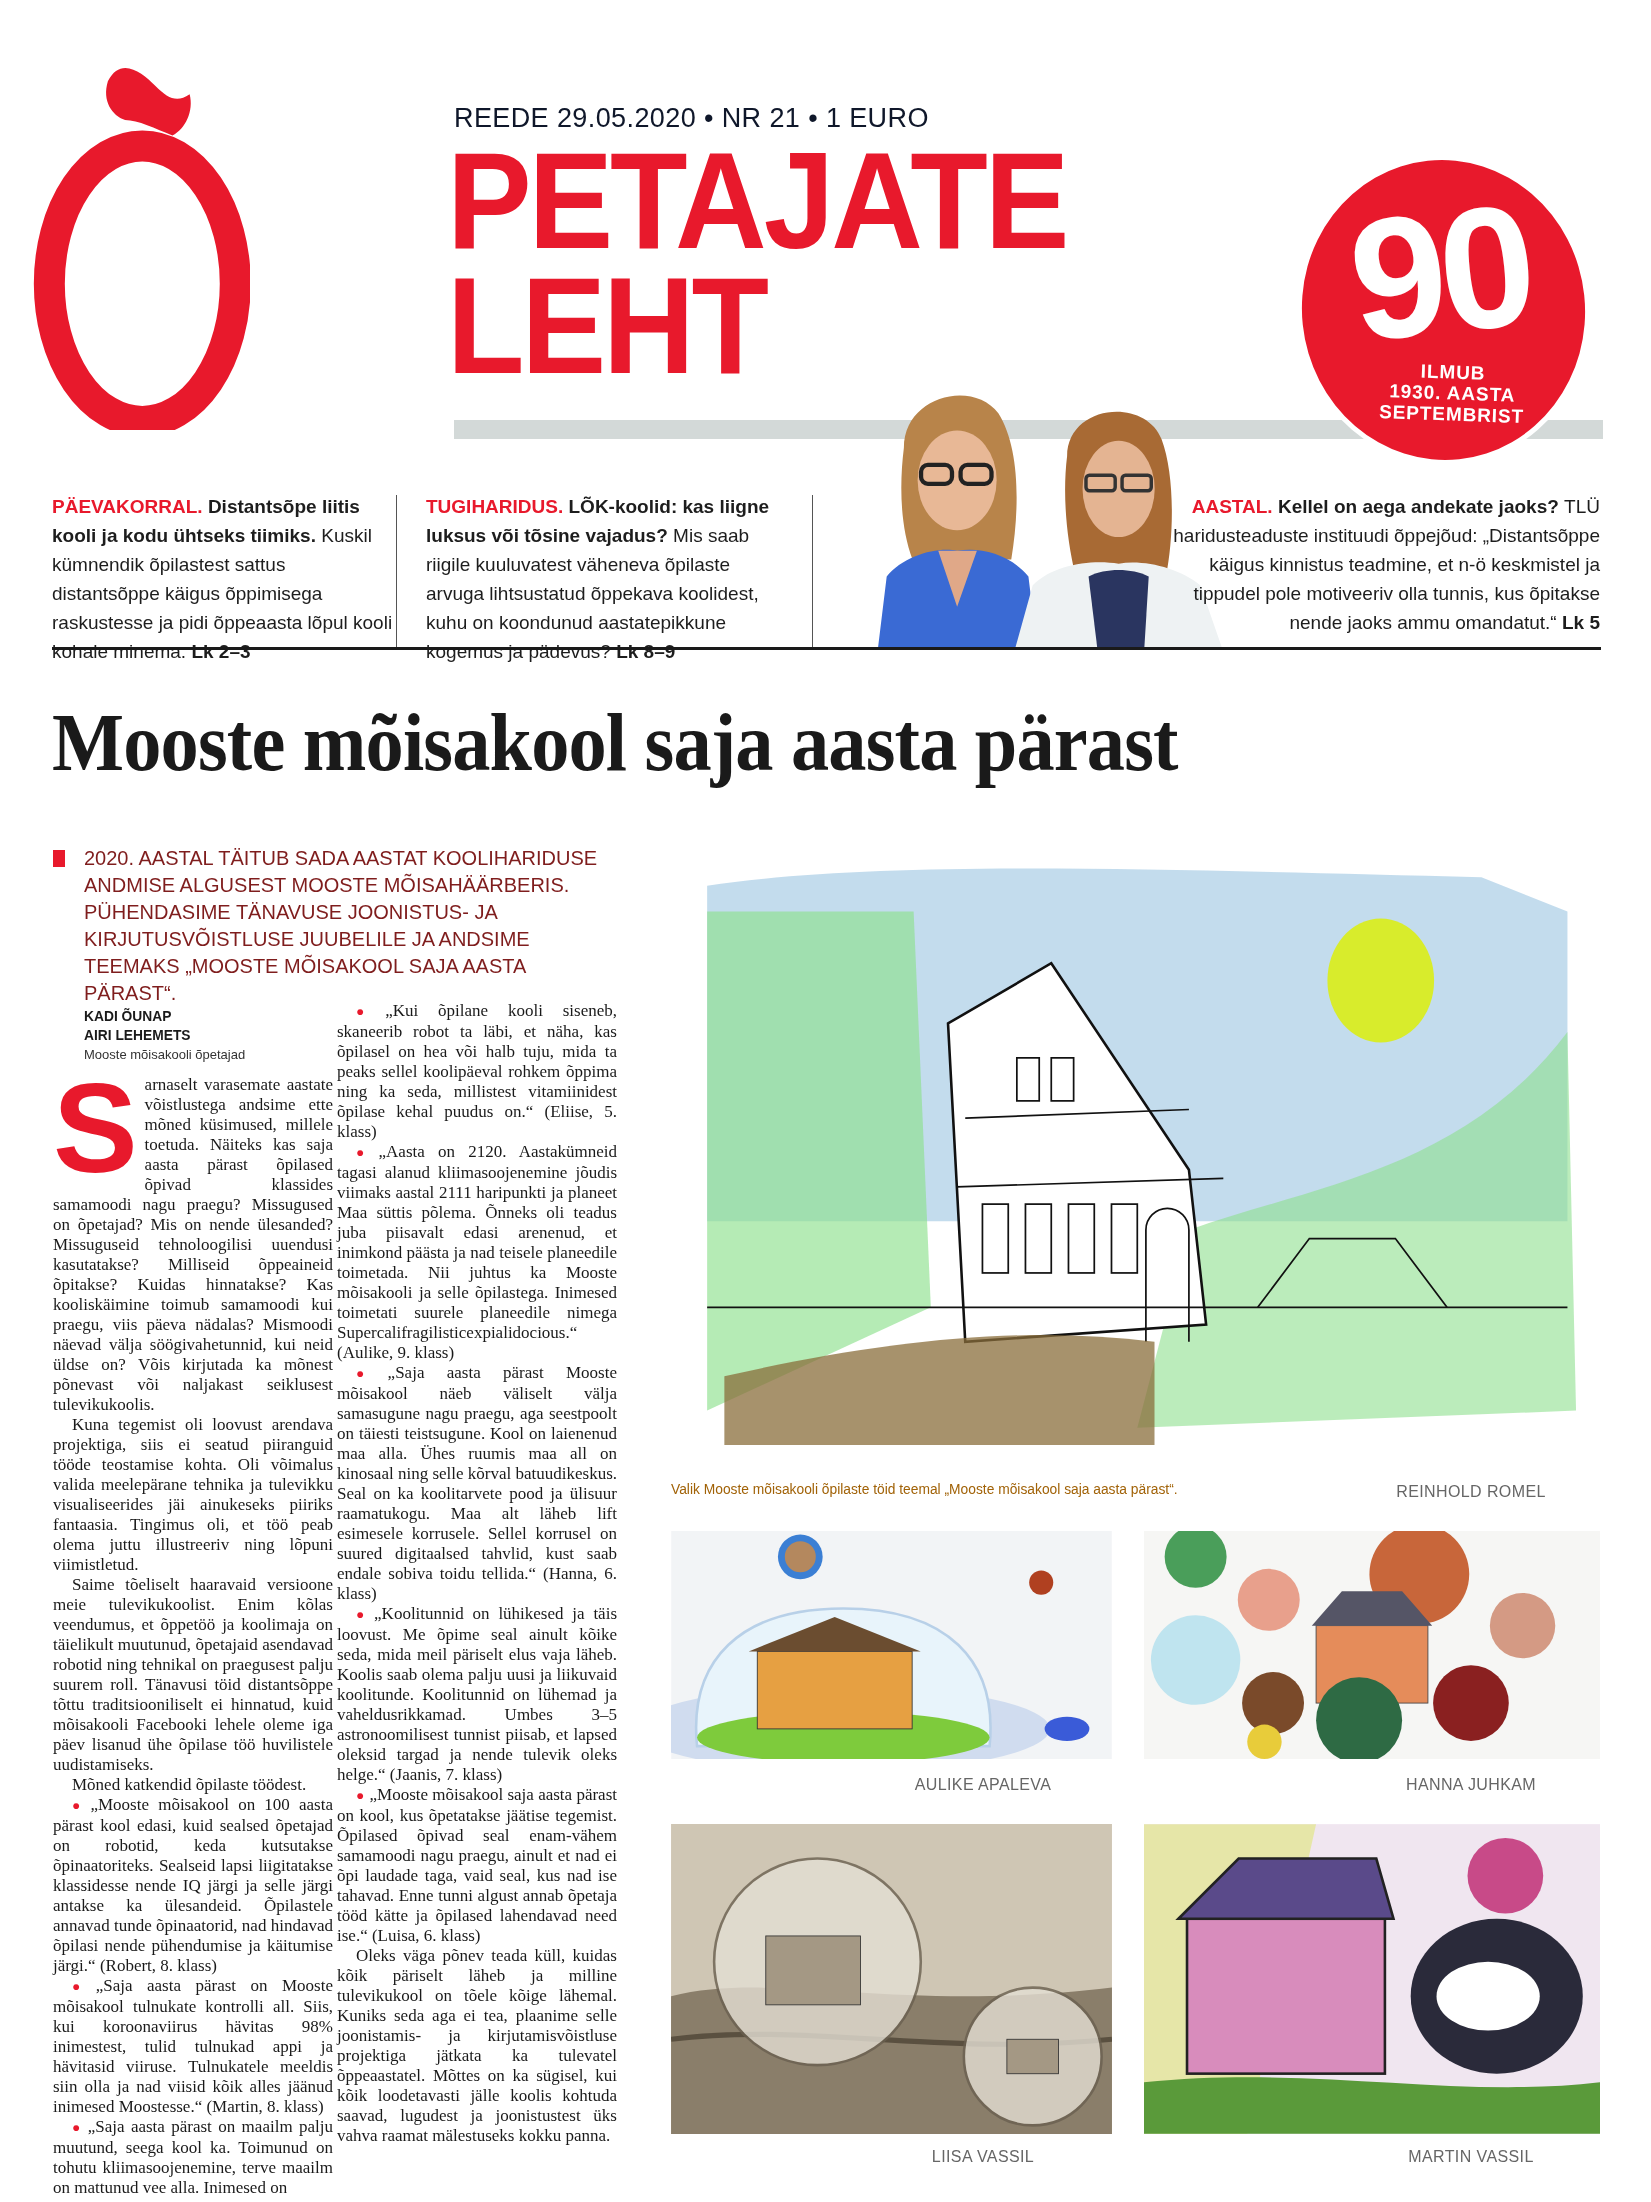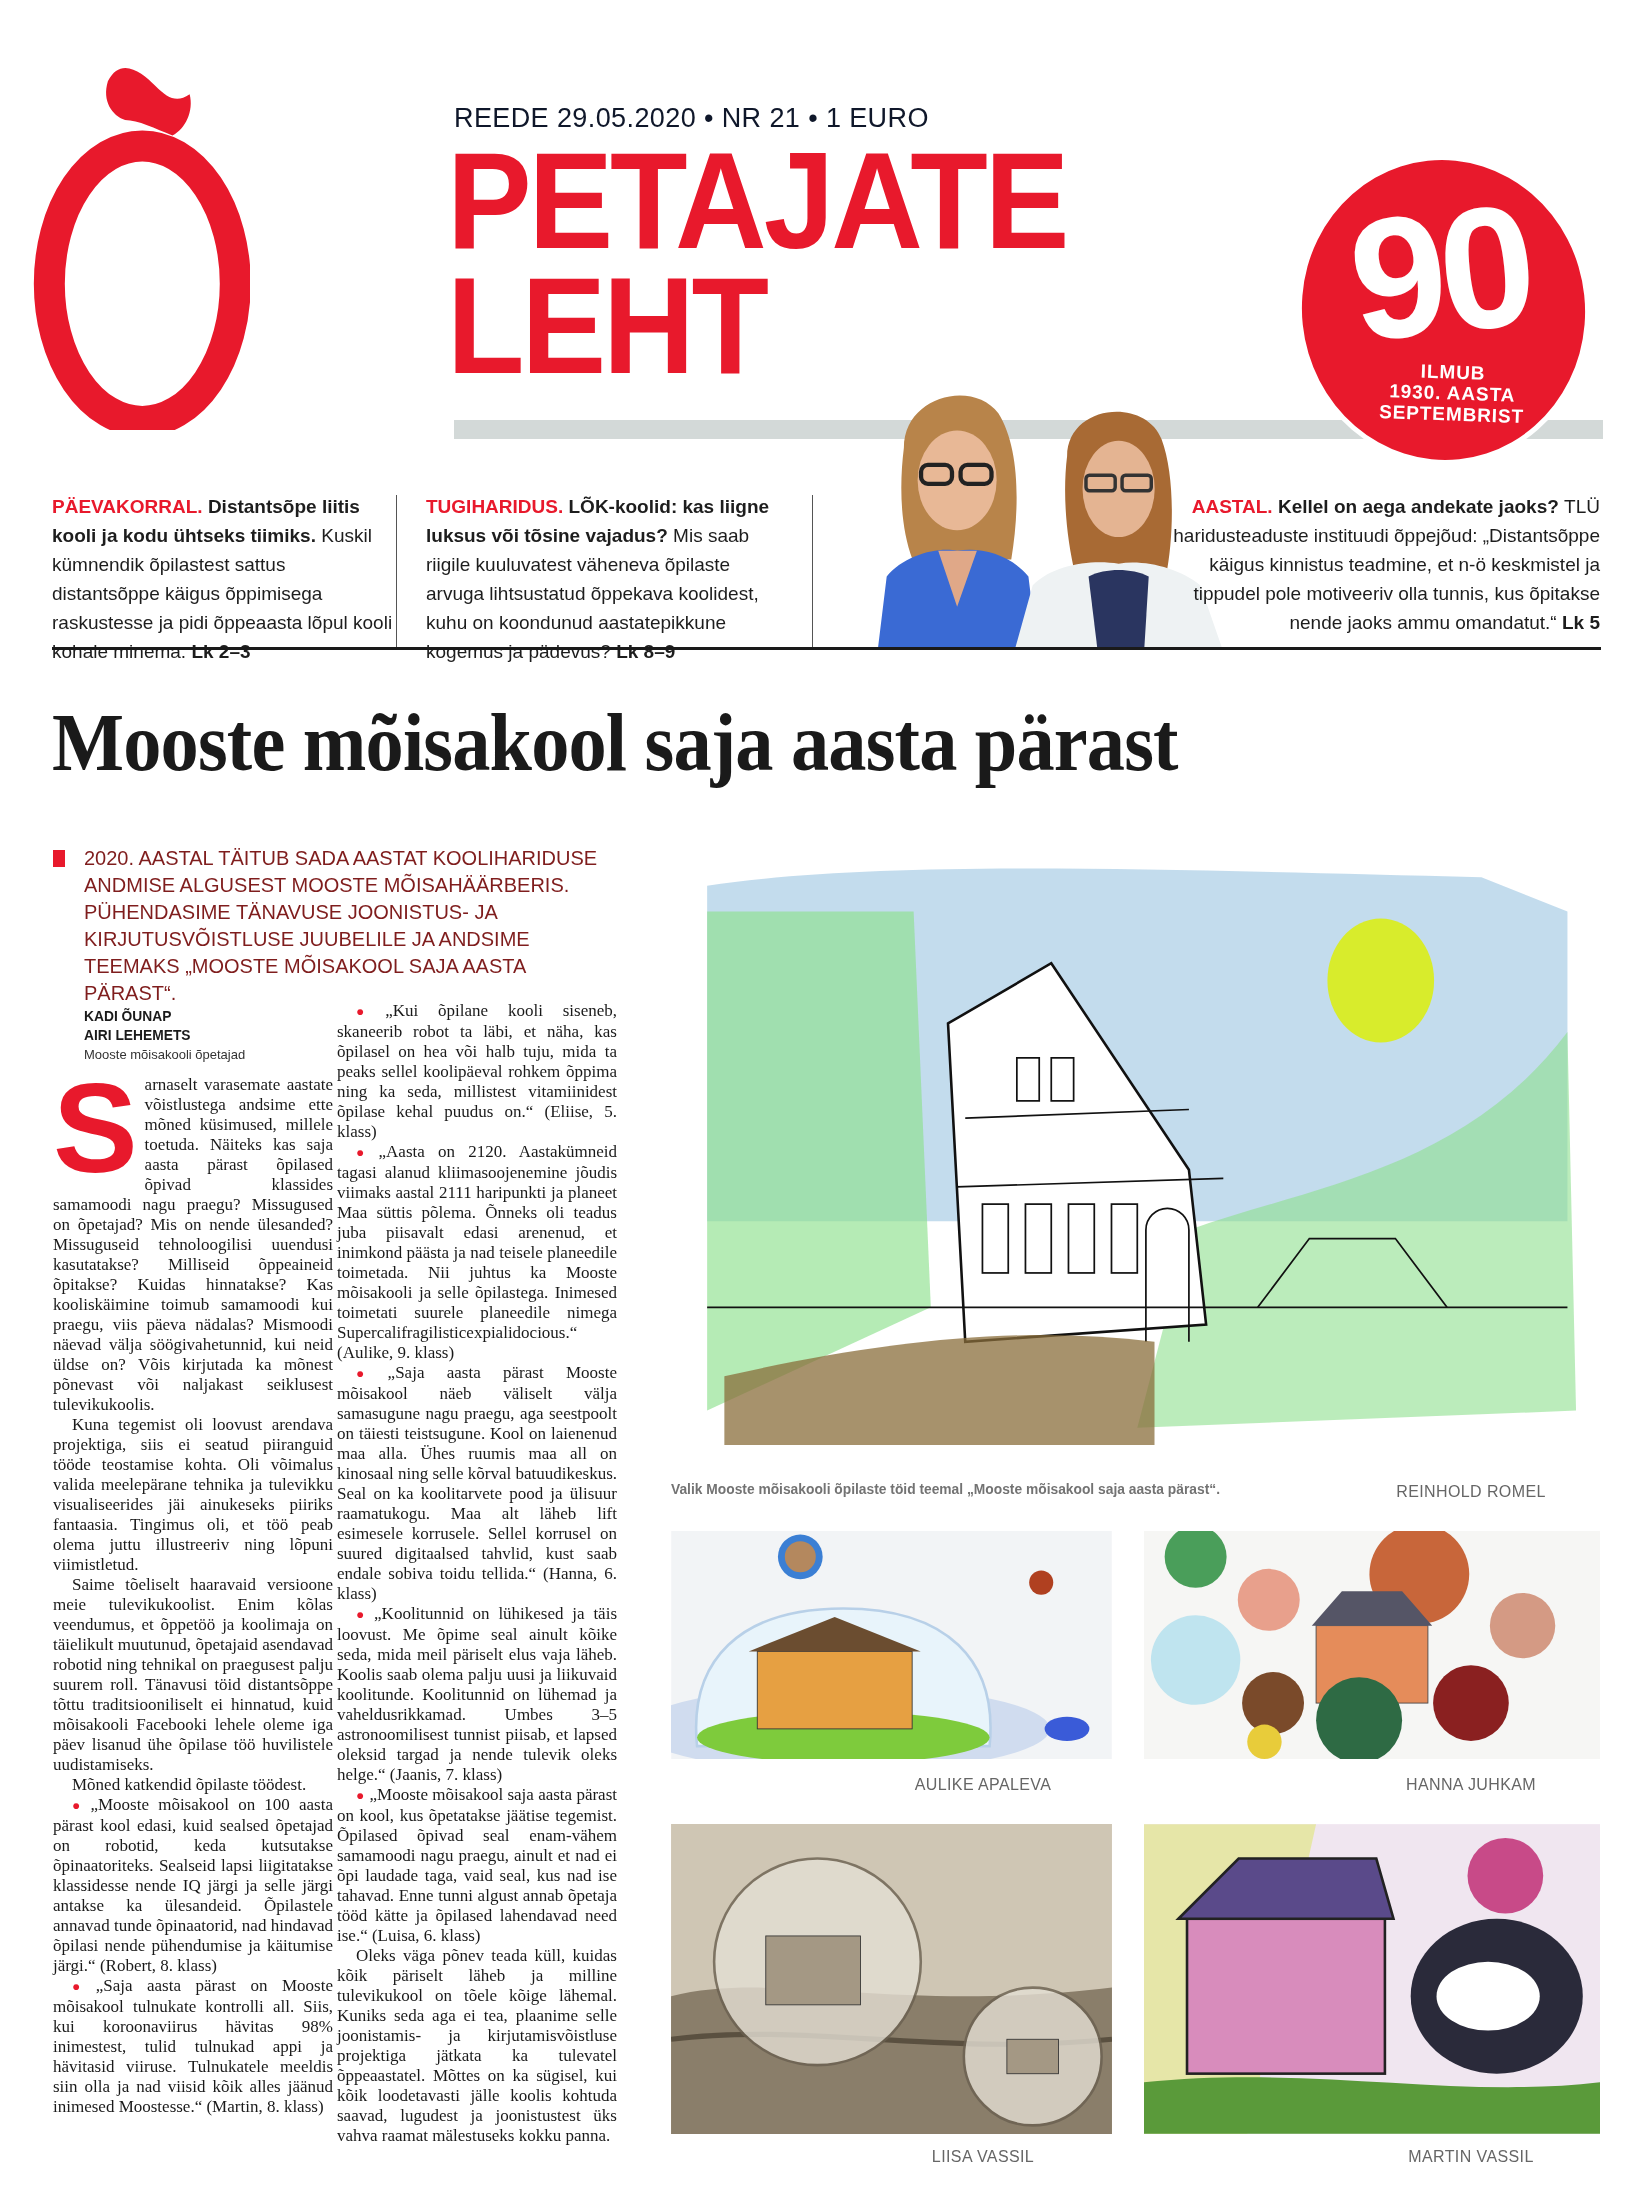--- a/index.html
+++ b/index.html
@@ -51,21 +51,21 @@
   .bullet { color: #e8192c; font-size: 13.8px; margin-right: 5.2px; }
 
   
   .img { position: absolute; overflow: hidden; }
   .main-img { left: 707px; top: 860px; width: 895px; height: 585px; }
   .img-a { left: 671px; top: 1531px; width: 441px; height: 228px; }
   .img-b { left: 1144px; top: 1531px; width: 456px; height: 228px; }
   .img-c { left: 671px; top: 1824px; width: 441px; height: 310px; }
   .img-d { left: 1144px; top: 1824px; width: 456px; height: 310px; }
 
-  .caption { position: absolute; left: 671px; top: 1482px; font-size: 13.8px; font-weight: 700; color: #737373; }
+  .caption { position: absolute; left: 671px; top: 1482px; font-size: 13.8px; font-weight: 400; color: #a16207; }
   .credit { position: absolute; font-size: 16px; color: #666; letter-spacing: 0.4px; text-align: center; }
   .credit-main { left: 1342px; top: 1483px; width: 258px; }
   .credit-a { left: 854px; top: 1776px; width: 258px; }
   .credit-b { left: 1342px; top: 1776px; width: 258px; }
   .credit-c { left: 854px; top: 2148px; width: 258px; }
   .credit-d { left: 1342px; top: 2148px; width: 258px; }
 </style>
 </head>
 <body>
 
@@ -138,20 +138,21 @@
   <div class="role">Mooste mõisakooli õpetajad</div>
 </div>
 
 <div class="col col1">
   <p class="noindent"><span class="dropcap">S</span><span>arnaselt varasemate aastate võistlustega andsime ette mõned küsimused, millele toetuda. Näiteks kas saja aasta pärast õpilased õpivad klassides samamoodi nagu praegu? Missugused on õpetajad? Mis on nende ülesanded? Missuguseid tehnoloogilisi uuendusi kasutatakse? Milliseid õppeaineid õpitakse? Kuidas hinnatakse? Kas kooliskäimine toimub samamoodi kui praegu, viis päeva nädalas? Mismoodi näevad välja söögivahetunnid, kui neid üldse on? Võis kirjutada ka mõnest põnevast või naljakast seiklusest tulevikukoolis.</span></p>
   <p>Kuna tegemist oli loovust arendava projektiga, siis ei seatud piiranguid tööde teostamise kohta. Oli võimalus valida meelepärane tehnika ja tulevikku visualiseerides jäi ainukeseks piiriks fantaasia. Tingimus oli, et töö peab olema juttu illustreeriv ning lõpuni viimistletud.</p>
   <p>Saime tõeliselt haaravaid versioone meie tulevikukoolist. Enim kõlas veendumus, et õppetöö ja koolimaja on täielikult muutunud, õpetajaid asendavad robotid ning tehnikal on praegusest palju suurem roll. Tänavusi töid distantsõppe tõttu traditsiooniliselt ei hinnatud, kuid mõisakooli Facebooki lehele oleme iga päev lisanud ühe õpilase töö huvilistele uudistamiseks.</p>
   <p>Mõned katkendid õpilaste töödest.</p>
   <p><span class="bullet">●</span><span>„Mooste mõisakool on 100 aasta pärast kool edasi, kuid sealsed õpetajad on robotid, keda kutsutakse õpinaatoriteks. Sealseid lapsi liigitatakse klassidesse nende IQ järgi ja selle järgi antakse ka ülesandeid. Õpilastele annavad tunde õpinaatorid, nad hindavad õpilasi nende pühendumise ja käitumise järgi.“ (Robert, 8. klass)</span></p>
   <p><span class="bullet">●</span><span>„Saja aasta pärast on Mooste mõisakool tulnukate kontrolli all. Siis, kui koroonaviirus hävitas 98% inimestest, tulid tulnukad appi ja hävitasid viiruse. Tulnukatele meeldis siin olla ja nad viisid kõik alles jäänud inimesed Moostesse.“ (Martin, 8. klass)</span></p>
+  <p><span class="bullet">●</span><span>„Saja aasta pärast on maailm palju muutund, seega kool ka. Toimunud on tohutu kliimasoojenemine, terve maailm on mattunud vee alla. Inimesed on</span></p>
 </div>
 
 <div class="col col2">
   <p><span class="bullet">●</span><span>„Kui õpilane kooli siseneb, skaneerib robot ta läbi, et näha, kas õpilasel on hea või halb tuju, mida ta peaks sellel koolipäeval rohkem õppima ning ka seda, millistest vitamiinidest õpilase kehal puudus on.“ (Eliise, 5. klass)</span></p>
   <p><span class="bullet">●</span><span>„Aasta on 2120. Aastakümneid tagasi alanud kliimasoojenemine jõudis viimaks aastal 2111 haripunkti ja planeet Maa süttis põlema. Õnneks oli teadus juba piisavalt edasi arenenud, et inimkond päästa ja nad teisele planeedile toimetada. Nii juhtus ka Mooste mõisakooli ja selle õpilastega. Inimesed toimetati suurele planeedile nimega Supercalifragilisticexpialidocious.“ (Aulike, 9. klass)</span></p>
   <p><span class="bullet">●</span><span>„Saja aasta pärast Mooste mõisakool näeb väliselt välja samasugune nagu praegu, aga seestpoolt on täiesti teistsugune. Kool on laienenud maa alla. Ühes ruumis maa all on kinosaal ning selle kõrval batuudikeskus. Seal on ka koolitarvete pood ja ülisuur raamatukogu. Maa alt läheb lift esimesele korrusele. Sellel korrusel on suured digitaalsed tahvlid, kust saab endale sobiva toidu tellida.“ (Hanna, 6. klass)</span></p>
   <p><span class="bullet">●</span><span>„Koolitunnid on lühikesed ja täis loovust. Me õpime seal ainult kõike seda, mida meil päriselt elus vaja läheb. Koolis saab olema palju uusi ja liikuvaid koolitunde. Koolitunnid on lühemad ja vaheldusrikkamad. Umbes 3–5 astronoomilisest tunnist piisab, et lapsed oleksid targad ja nende tulevik oleks helge.“ (Jaanis, 7. klass)</span></p>
   <p><span class="bullet">●</span><span>„Mooste mõisakool saja aasta pärast on kool, kus õpetatakse jäätise tegemist. Õpilased õpivad seal enam-vähem samamoodi nagu praegu, ainult et nad ei õpi laudade taga, vaid seal, kus nad ise tahavad. Enne tunni algust annab õpetaja tööd kätte ja õpilased lahendavad need ise.“ (Luisa, 6. klass)</span></p>
   <p>Oleks väga põnev teada küll, kuidas kõik päriselt läheb ja milline tulevikukool on tõele kõige lähemal. Kuniks seda aga ei tea, plaanime selle joonistamis- ja kirjutamisvõistluse projektiga jätkata ka tulevatel õppeaastatel. Mõttes on ka sügisel, kui kõik loodetavasti jälle koolis kohtuda saavad, lugudest ja joonistustest üks vahva raamat mälestuseks kokku panna.</p>
 </div>

